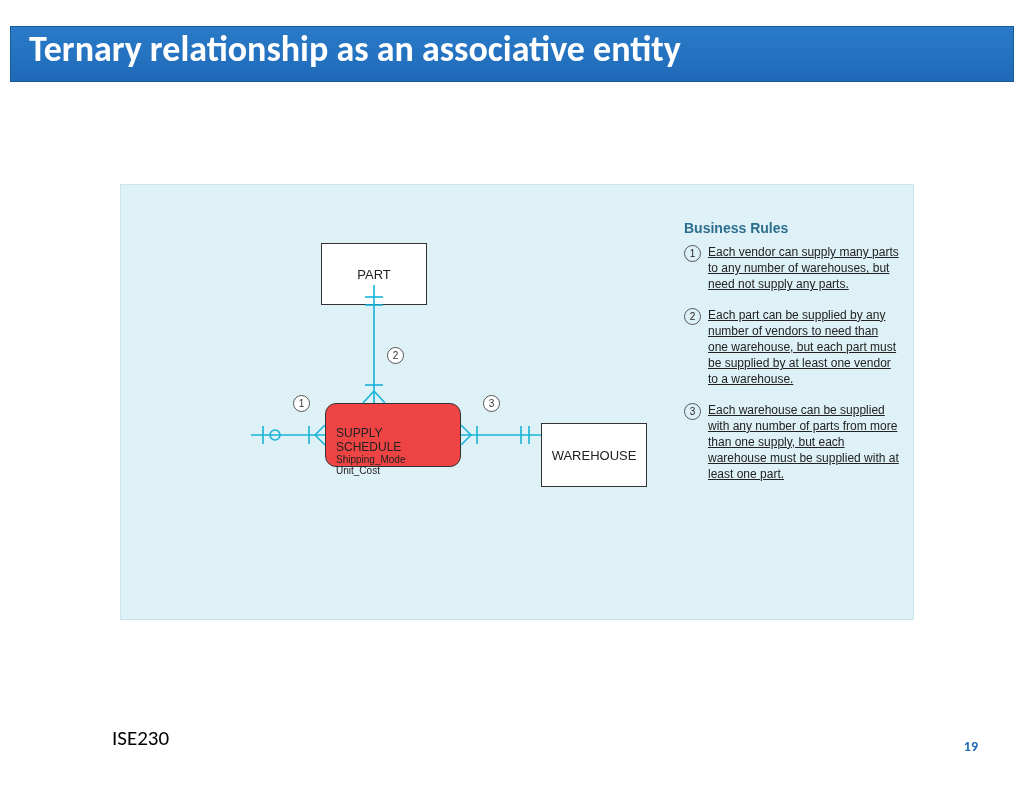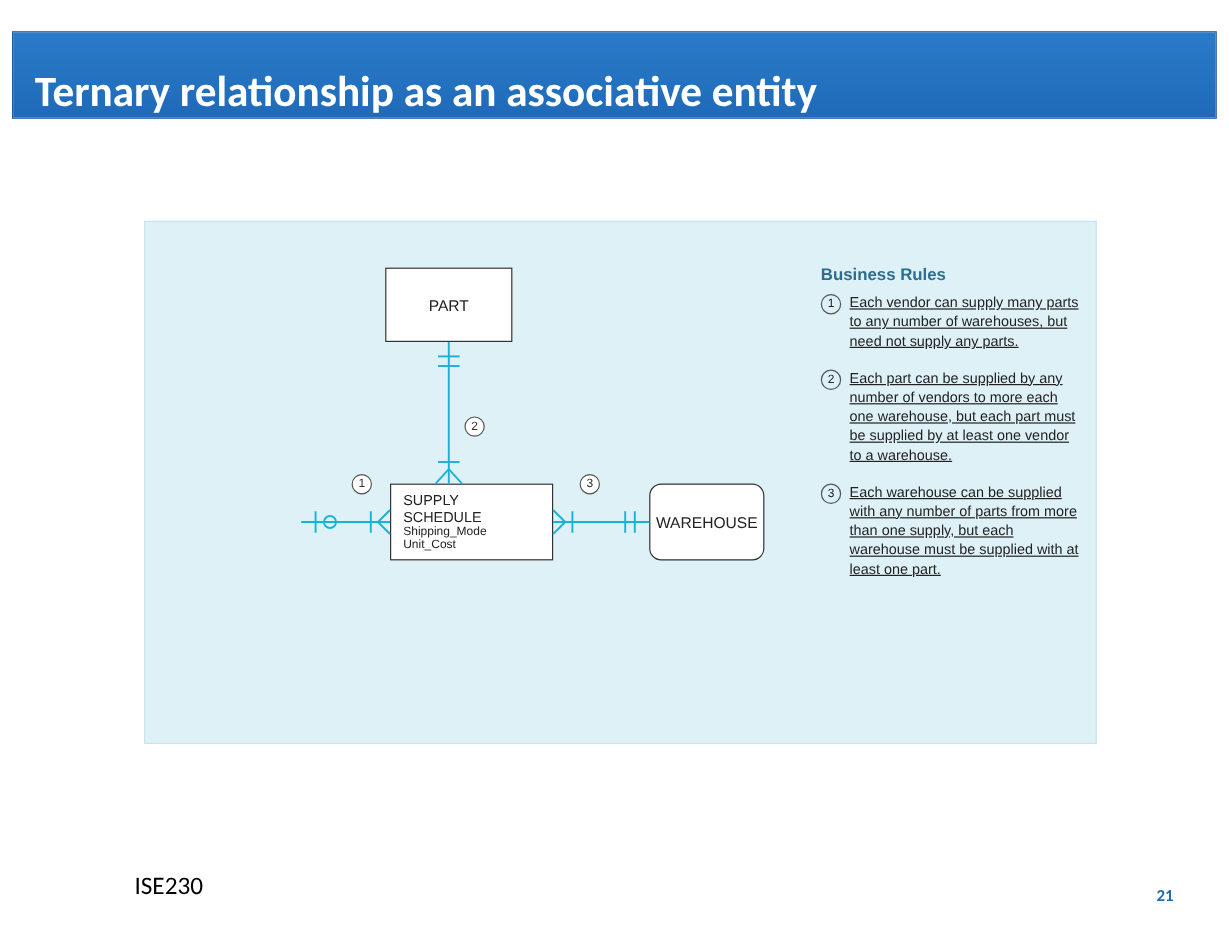--- a/index.html
+++ b/index.html
@@ -9,25 +9,25 @@
     background: #fff;
     font-family: "Segoe UI", Arial, sans-serif;
     position: relative;
     overflow: hidden;
   }
   .title-bar {
     position: absolute;
     top: 26px;
     left: 10px;
     right: 10px;
-    height: 73px;
+    height: 56px;
     background: linear-gradient(#2a7bc9, #1f6ab8);
     border: 1px solid #1a5a9e;
     display: flex;
-    align-items: flex-end;
+    align-items: flex-start;
     padding-left: 18px;
   }
   .title-text {
     color: #fff;
     font-size: 36px;
     font-weight: bold;
     font-family: Calibri, "Segoe UI", Arial, sans-serif;
   }
   .diagram-area {
     position: absolute;
@@ -41,29 +41,30 @@
   .entity-box {
     position: absolute;
     background: #fff;
     border: 1px solid #333;
     display: flex;
     align-items: center;
     justify-content: center;
     font-family: Arial, sans-serif;
     font-size: 13px;
     color: #222;
+    margin-top: 20px;
   }
   .assoc-box {
     position: absolute;
-    background: #ffffff;
+    background: #ef4444;
     border: 1px solid #333;
-    border-radius: 0;
+    border-radius: 11px;
     display: flex;
     flex-direction: column;
-    padding: 6px 10px;
+    padding: 22px 10px;
     font-family: Arial, sans-serif;
     font-size: 12px;
     color: #222;
   }
   .assoc-title { font-size: 12px; }
   .assoc-attr { font-size: 10px; }
   .circ-num {
     position: absolute;
     width: 17px;
     height: 17px;
@@ -144,21 +145,21 @@
   <div class="title-text">Ternary relationship as an associative entity</div>
 </div>
 
 <div class="diagram-area">
 
   <div class="entity-box" style="left:200px; top:38px; width:106px; height:62px;">
     <span>PART</span>
   </div>
 
 
-  <div class="entity-box" style="left:420px; top:218px; width:96px; height:64px;border-radius:10px;">
+  <div class="entity-box" style="left:420px; top:218px; width:106px; height:64px;">
     <span>WAREHOUSE</span>
   </div>
 
   <div class="assoc-box" style="left:204px; top:218px; width:136px; height:64px;">
     <span class="assoc-title">SUPPLY SCHEDULE</span>
     <span class="assoc-attr">Shipping_Mode</span>
     <span class="assoc-attr">Unit_Cost</span>
   </div>
 
   <svg class="lines">
@@ -209,26 +210,26 @@
     <div class="rule-item">
       <div class="rule-num">
           <span>1</span>
         </div>
       <div class="rule-text">Each vendor can supply many parts to any number of warehouses, but need not supply any parts.</div>
     </div>
     <div class="rule-item">
       <div class="rule-num">
           <span>2</span>
         </div>
-      <div class="rule-text">Each part can be supplied by any number of vendors to more each one warehouse, but each part must be supplied by at least one vendor to a warehouse.</div>
+      <div class="rule-text">Each part can be supplied by any number of vendors to need than one warehouse, but each part must be supplied by at least one vendor to a warehouse.</div>
     </div>
     <div class="rule-item">
       <div class="rule-num">
           <span>3</span>
         </div>
       <div class="rule-text">Each warehouse can be supplied with any number of parts from more than one supply, but each warehouse must be supplied with at least one part.</div>
     </div>
   </div>
 
 </div>
 
 <div class="footer-left">ISE230</div>
-<div class="footer-right">21</div>
+<div class="footer-right">19</div>
 
 </body></html>

